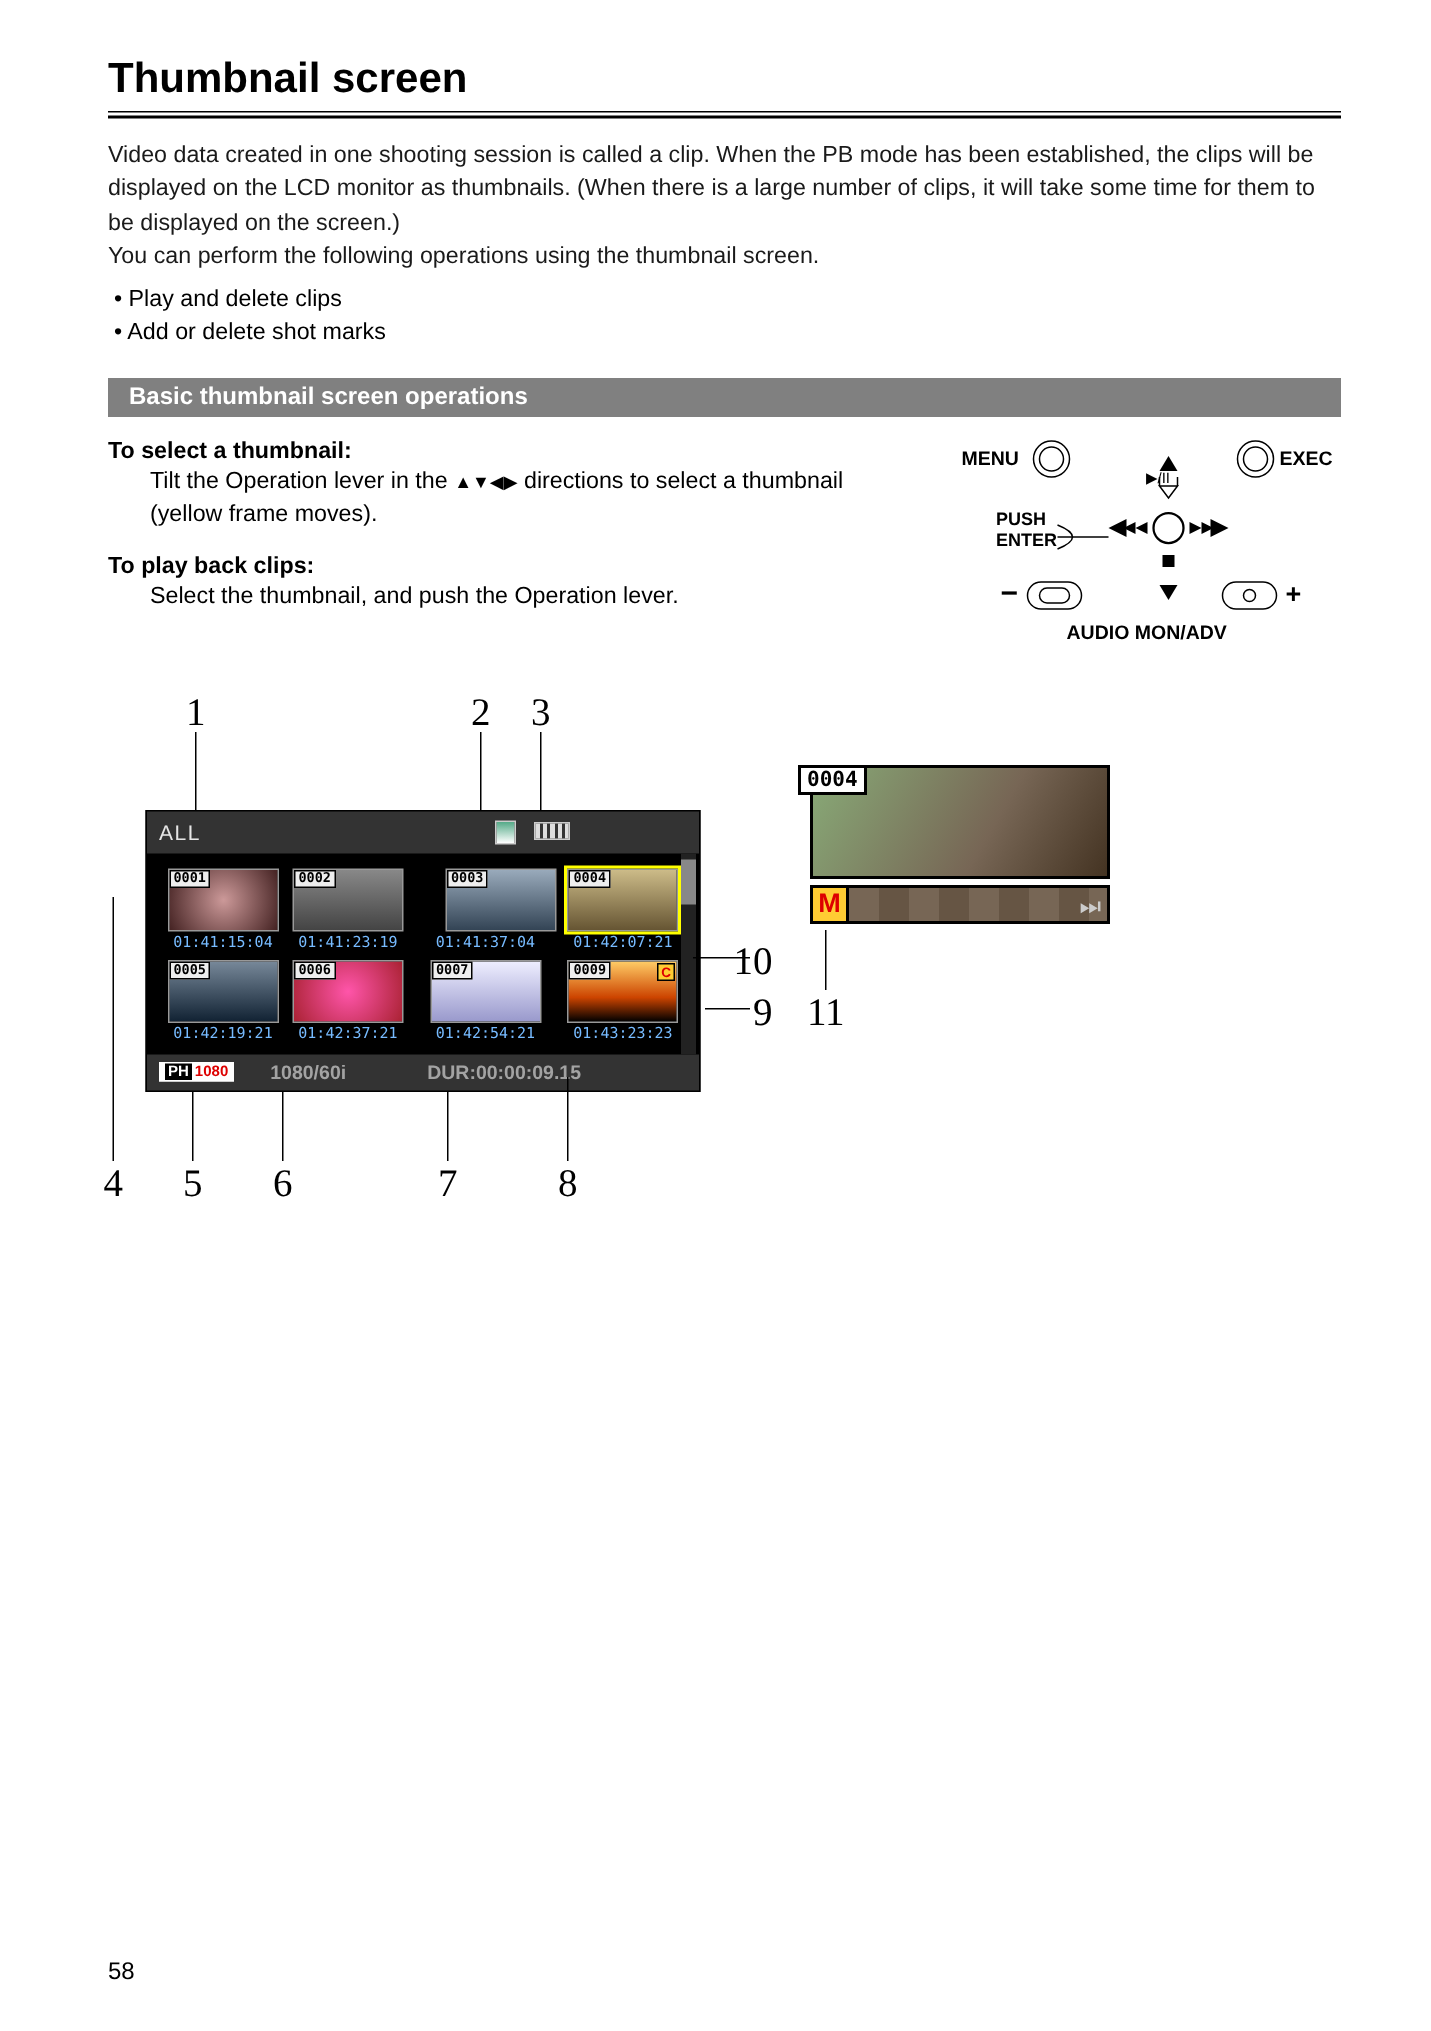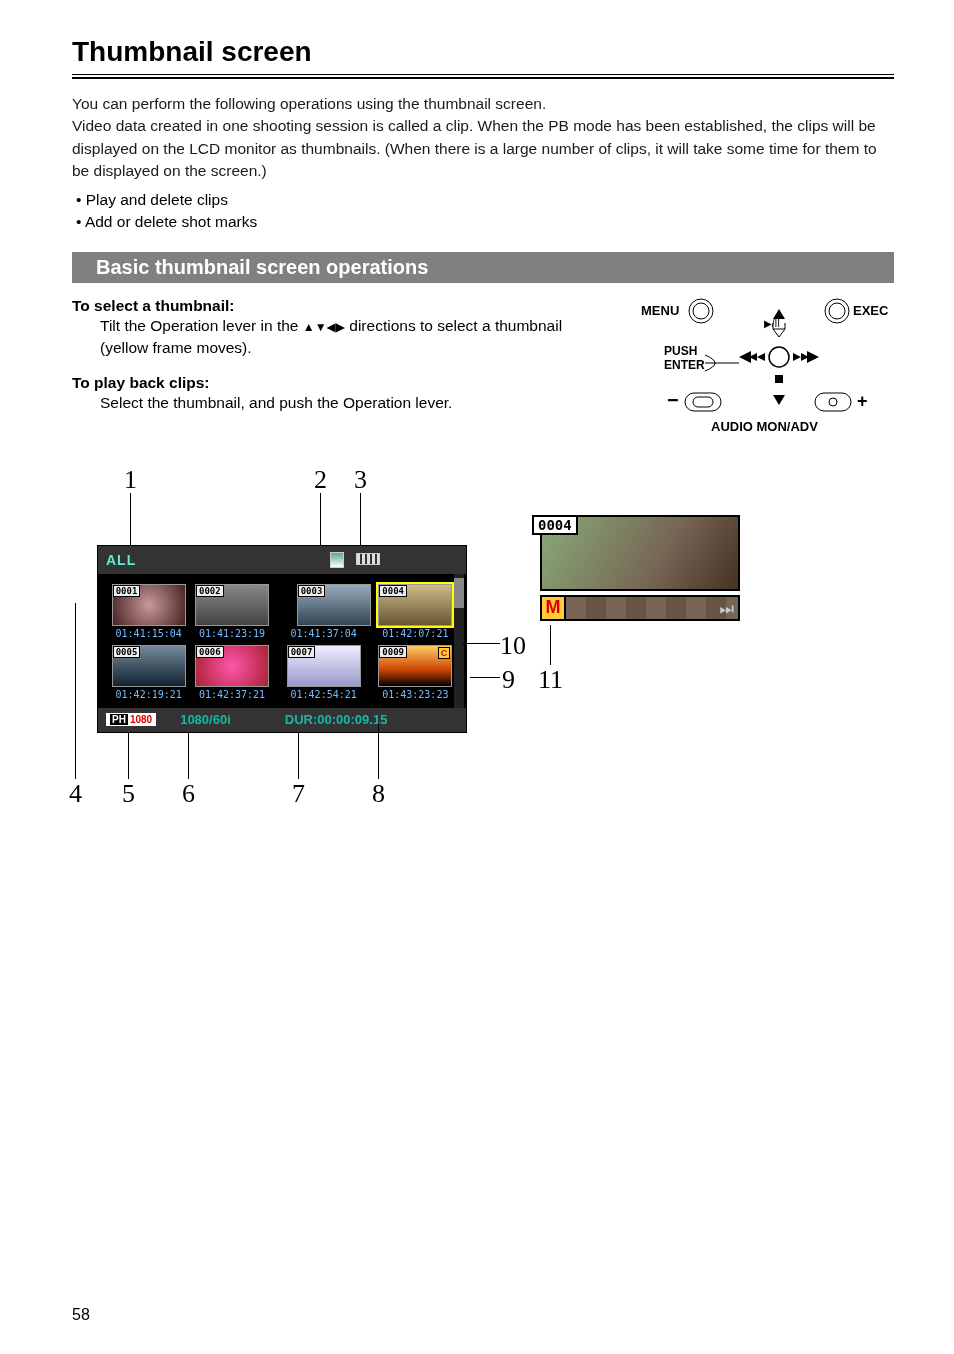--- a/index.html
+++ b/index.html
@@ -7,55 +7,55 @@
   .page { padding: 36px 60px 30px 72px; position: relative; height: 100%; }
 
   h1 { font-size: 28px; font-weight: bold; margin-bottom: 6px; }
   .title-underline { border-top: 1px solid #000; border-bottom: 2px solid #000; height: 5px; margin-bottom: 14px; }
 
   .body-text { font-size: 15.5px; line-height: 1.45; color: #1a1a1a; }
   .bullets { margin: 6px 0 18px 4px; }
   .bullets li { list-style: none; font-size: 15.5px; line-height: 1.45; }
   .bullets li::before { content: "• "; }
 
-  .section-bar { background: #808080; color: #fff; font-weight: bold; font-size: 20px; padding: 4px 24px; margin: 0 0 10px 0; }
+  .section-bar { background: #808080; color: #fff; font-weight: bold; font-size: 16px; padding: 4px 14px; margin: 0 0 10px 0; }
 
   .two-col { display: flex; gap: 20px; }
   .left-col { flex: 1; }
   .right-col { width: 260px; display:flex; align-items:flex-start; justify-content:center; padding-top:4px; }
 
   .sub-head { font-weight: bold; font-size: 15.5px; margin-top: 4px; }
   .indent { padding-left: 28px; font-size: 15.5px; line-height: 1.45; margin-bottom: 14px; }
 
   .diagram-wrap { margin-top: 28px; display: flex; gap: 40px; align-items: flex-start; }
 
   .thumb-diagram { position: relative; width: 420px; }
   .callout-top { display: flex; position: relative; height: 80px; }
   .cnum { font-family: "Times New Roman", serif; font-size: 26px; position: absolute; }
   .cline { position: absolute; background: #000; }
 
   .lcd { width: 370px; margin-left: 25px; border: 1px solid #000; background: #000; color: #fff; font-size: 11px; position: relative; }
   .lcd-header { background: #333; height: 28px; display:flex; align-items:center; padding:0 8px; position:relative; }
-  .lcd-header .all { font-weight:bold; font-size:14px; letter-spacing:1px; color:#5eead4; }
+  .lcd-header .all { font-weight:normal; font-size:14px; letter-spacing:1px; color:#e5e5e5; }
   .card-icon { position:absolute; left:232px; top:6px; width:14px; height:16px; border:1px solid #ccc; background:linear-gradient(#5a8,#fff); }
   .battery { position:absolute; left:258px; top:7px; width:24px; height:12px; border:1px solid #ccc; background:repeating-linear-gradient(90deg,#ddd,#ddd 3px,#333 3px,#333 5px); }
 
   .thumb-grid { display:grid; grid-template-columns: repeat(4, 1fr); gap:6px 6px; padding:10px 12px 8px 12px; background:#000; }
   .clip { display:flex; flex-direction:column; align-items:center; }
   .clip-img { width:74px; height:42px; border:1px solid #999; background:#555; position:relative; }
   .clip-num { position:absolute; top:0; left:0; background:#eee; color:#000; font-size:9px; font-weight:bold; padding:0 2px; border:1px solid #000; font-family: monospace; }
   .clip-tc { color:#7bf; font-size:10px; margin-top:2px; font-family: monospace; }
 
   .scrollbar { position:absolute; right:2px; top:28px; bottom:24px; width:10px; background:#222; }
   .scroll-thumb { background:#888; width:100%; height:30px; margin-top:4px; }
 
   .lcd-footer { background:#333; height:24px; display:flex; align-items:center; padding:0 8px; gap:24px; }
   .ph-badge { background:#fff; color:#d00; font-weight:bold; font-size:10px; padding:0 3px; border:1px solid #fff; display:flex; align-items:center; }
   .ph-badge .ph { background:#000; color:#fff; padding:0 2px; margin-right:2px; }
-  .foot-text { font-weight:bold; font-size:13px; color:#14b8a6; }
+  .foot-text { font-weight:bold; font-size:13px; color:#a3a3a3; }
 
   .callout-bottom { position:relative; height:70px; }
   .side-callouts { position:absolute; }
 
   .preview-box { position:relative; width:210px; margin-top:50px; }
   .pv-num-box { position:absolute; top:0; left:0; background:#fff; border:2px solid #000; color:#000; font-weight:bold; font-size:14px; padding:0 4px; font-family: monospace; z-index:2; }
   .pv-img { width:200px; height:76px; border:2px solid #000; background: linear-gradient(120deg,#8a7,#765 60%,#432); margin-left:8px; position:relative; }
   .pv-row2 { display:flex; margin-top:4px; margin-left:8px; width:200px; }
   .m-badge { width:26px; height:26px; border:2px solid #000; background:#ffcc33; color:#d00; font-weight:bold; font-size:18px; display:flex; align-items:center; justify-content:center; }
   .pv-strip { flex:1; height:26px; border:2px solid #000; border-left:0; background: repeating-linear-gradient(90deg,#765,#765 20px,#654 20px,#654 40px); position:relative; }
@@ -80,22 +80,22 @@
 
   .tri { display:inline-block; font-size:12px; }
 </style>
 </head>
 <body>
 
 <div class="page">
   <h1>Thumbnail screen</h1>
   <div class="title-underline"></div>
 
+  <p class="body-text">Video data created in one shooting session is called a clip. When the PB mode has been established, the clips will be displayed on the LCD monitor as thumbnails. (When there is a large number of clips, it will take some time for them to be displayed on the screen.)</p>
   <p class="body-text">You can perform the following operations using the thumbnail screen.</p>
-  <p class="body-text">Video data created in one shooting session is called a clip. When the PB mode has been established, the clips will be displayed on the LCD monitor as thumbnails. (When there is a large number of clips, it will take some time for them to be displayed on the screen.)</p>
   <ul class="bullets">
     <li>Play and delete clips</li>
     <li>Add or delete shot marks</li>
   </ul>
 
   <div class="section-bar">Basic thumbnail screen operations</div>
 
   <div class="two-col">
     <div class="left-col">
       <p class="sub-head">To select a thumbnail:</p>
@@ -223,21 +223,21 @@
           <span class="ph-badge">
               <span class="ph">PH</span>
               <span>1080</span>
             </span>
           <span class="foot-text">1080/60i</span>
           <span class="foot-text" style="margin-left:30px;">DUR:00:00:09.15</span>
         </div>
       </div>
 
       <div class="side-callouts" style="left:400px; top:200px;">
-        <span class="cnum" style="position:absolute; left:28px; top:-34px;">10</span>
+        <span class="cnum" style="position:absolute; left:17px; top:-34px;">10</span>
         <div class="cline" style="position:absolute; left:-10px; top:-22px; width:38px; height:1px;"></div>
         <span class="cnum" style="position:absolute; left:30px; top:0px;">9</span>
         <div class="cline" style="position:absolute; left:-2px; top:12px; width:30px; height:1px;"></div>
       </div>
 
       <div class="callout-bottom">
         <div class="cline" style="left:3px; top:-130px; width:1px; height:176px;"></div>
         <span class="cnum" style="left:-3px; top:46px;">4</span>
         <div class="cline" style="left:56px; top:0; width:1px; height:46px;"></div>
         <span class="cnum" style="left:50px; top:46px;">5</span>

